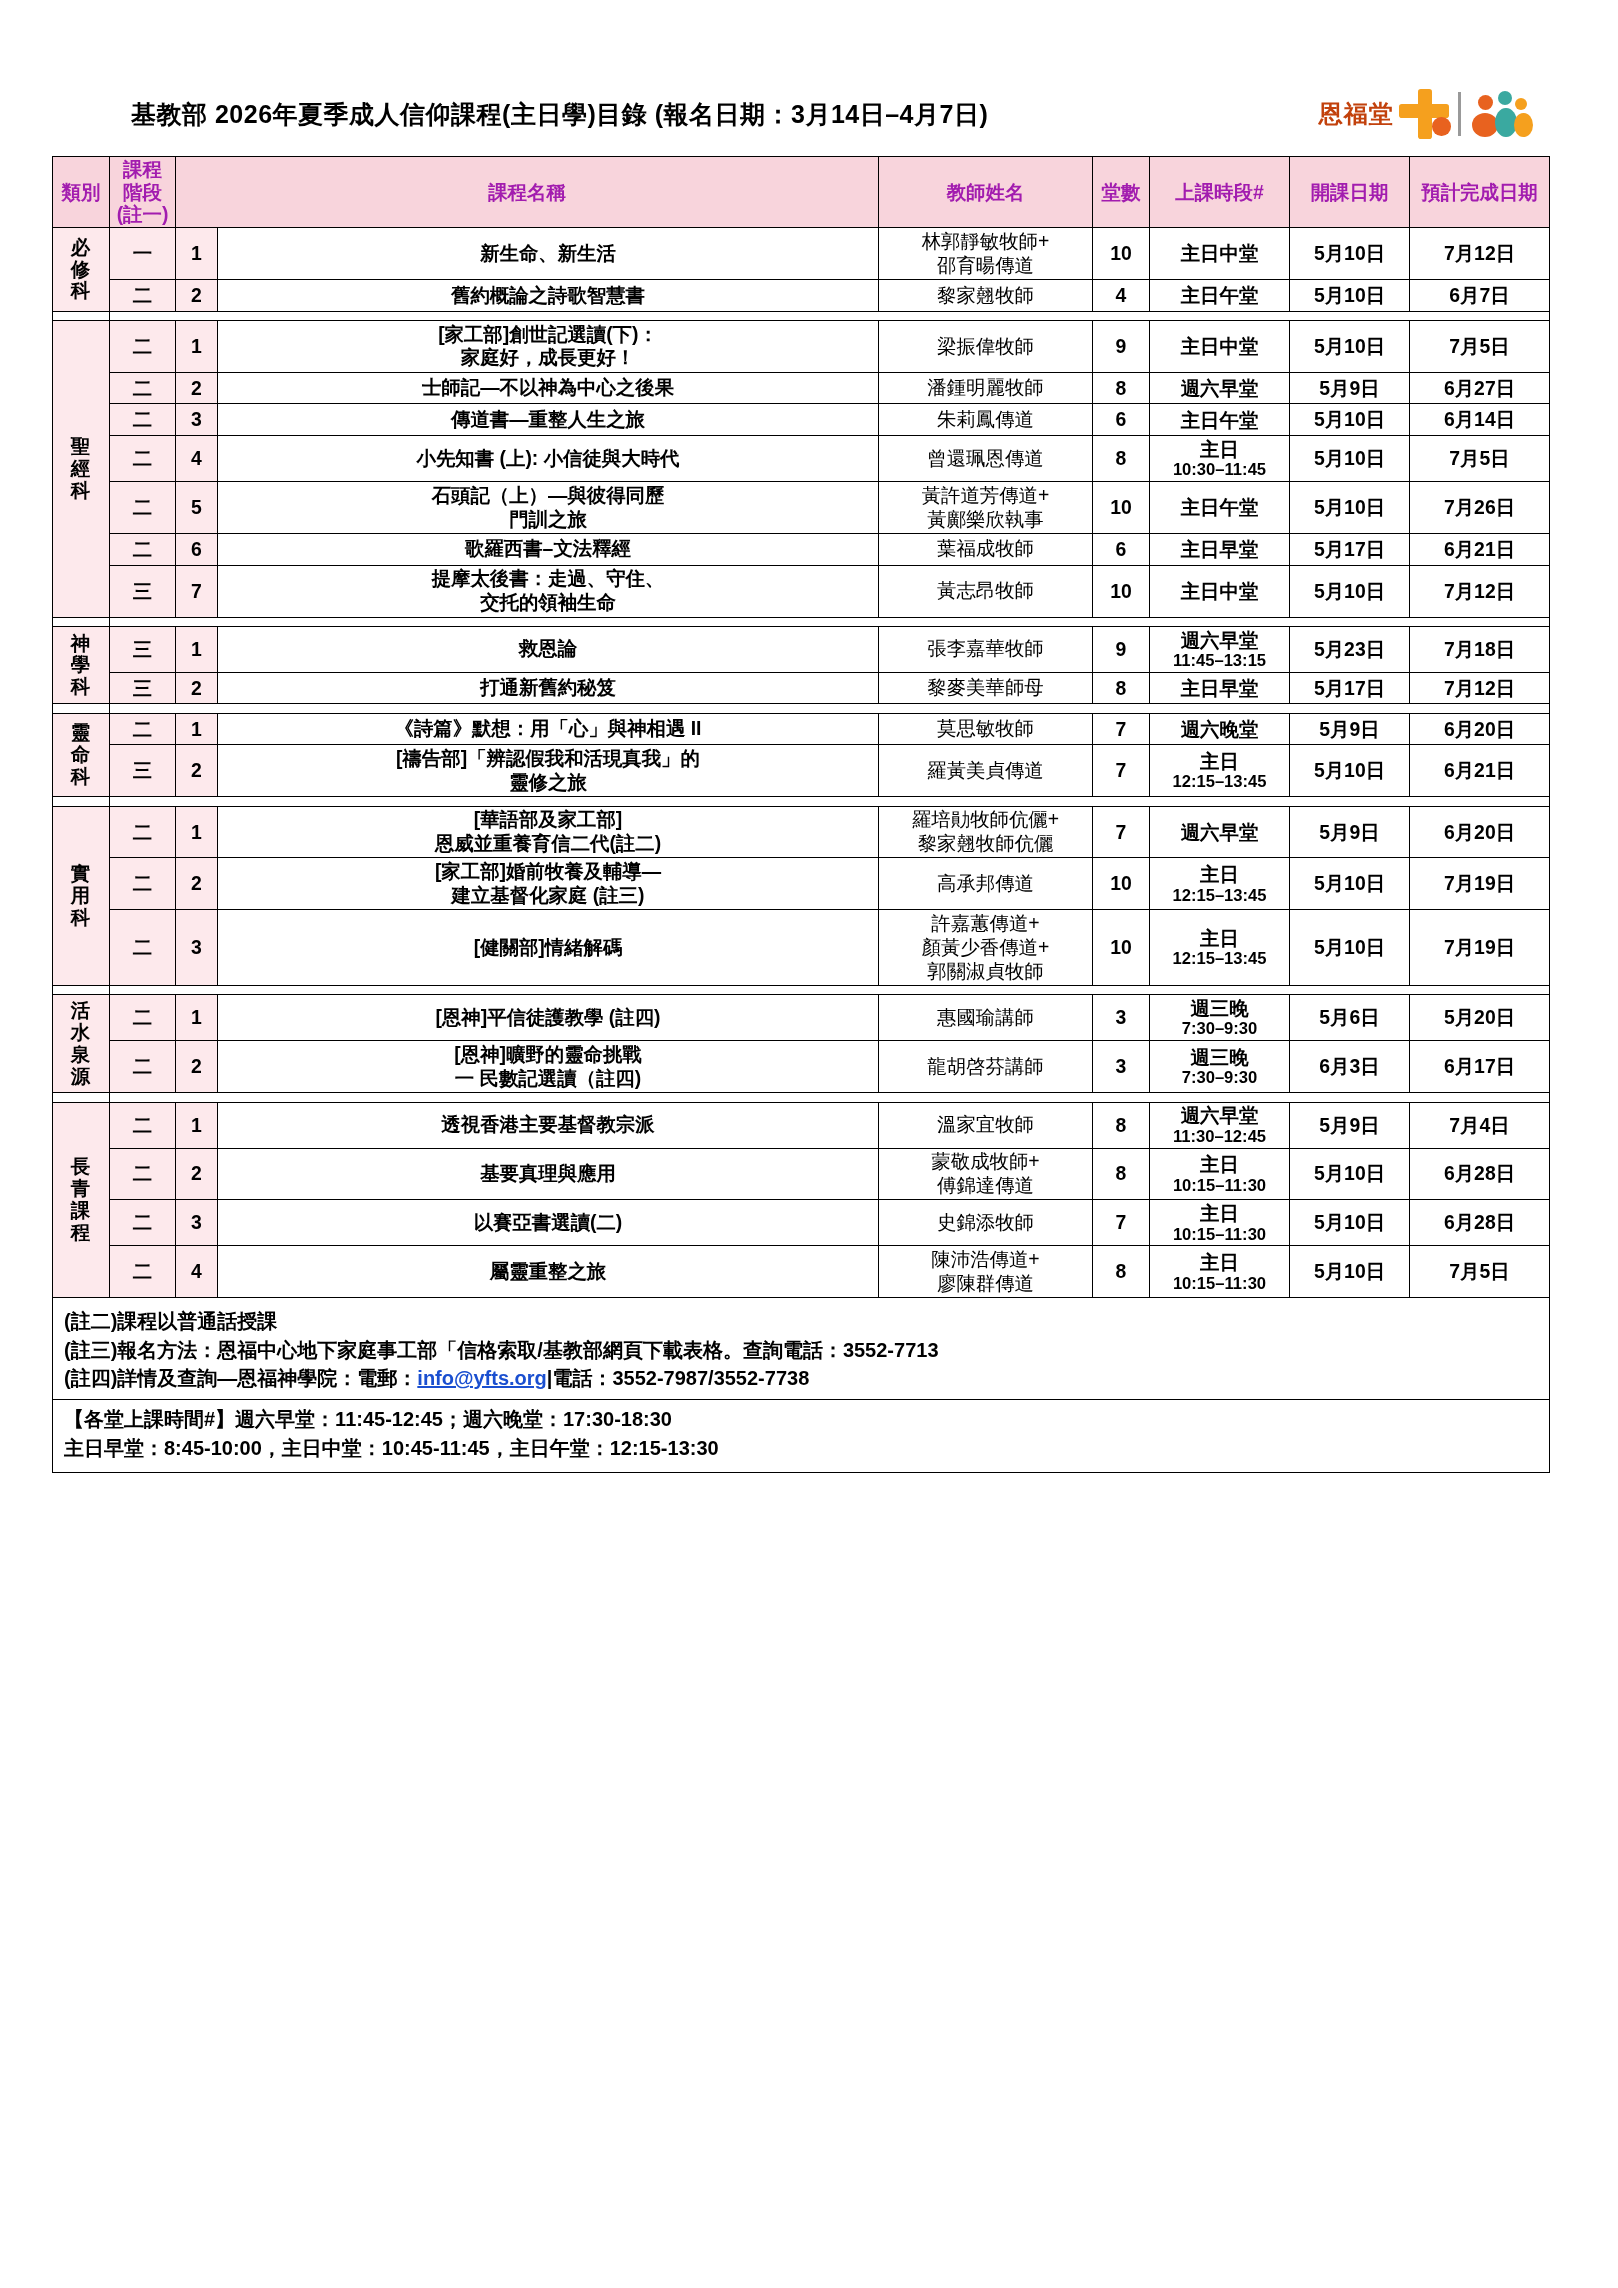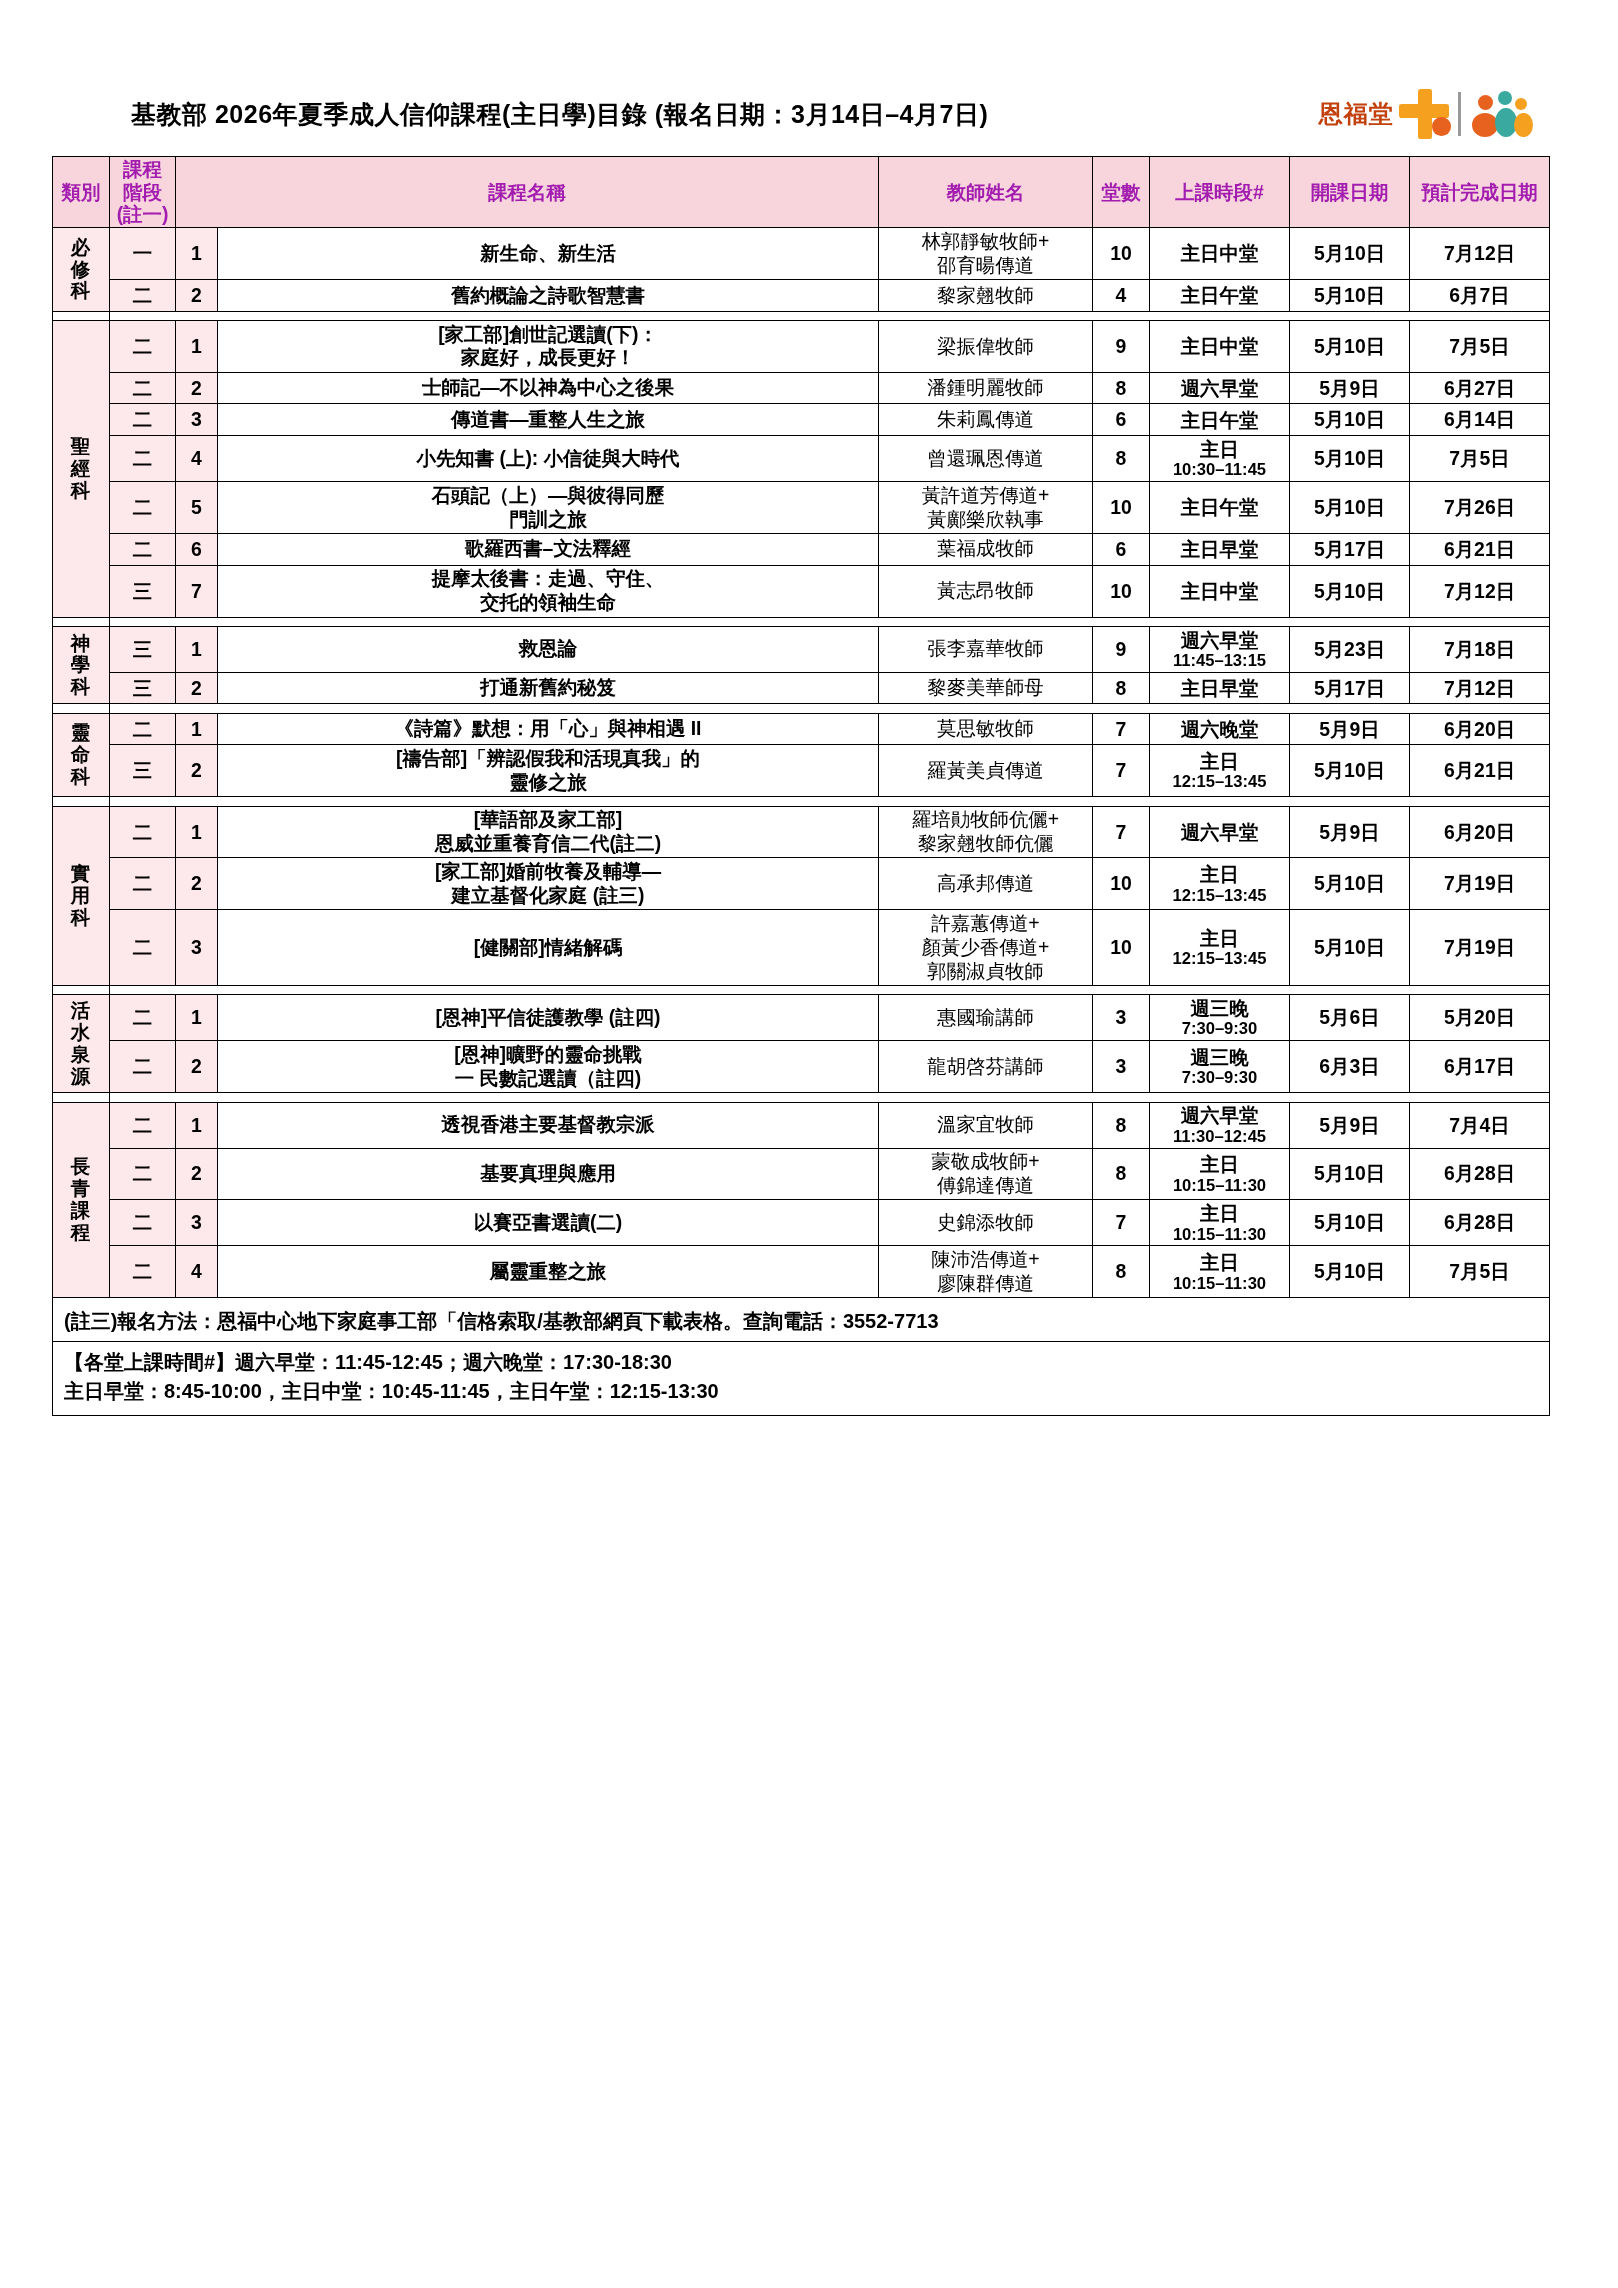--- a/index.html
+++ b/index.html
@@ -462,20 +462,24 @@
           <td class="teacher">陳沛浩傳道+<br>廖陳群傳道</td>
           <td class="sessions">8</td>
           <td class="time">主日<span class="sm">10:15–11:30</span></td>
           <td class="date">5月10日</td>
           <td class="date">7月5日</td>
         </tr>
       </tbody>
   </table>
 
   <div class="notes">
+    <div class="line">(註二)課程以普通話授課</div>
     <div class="line">(註三)報名方法：恩福中心地下家庭事工部「信格索取/基教部網頁下載表格。查詢電話：3552-7713</div>
+    <div class="line">
+      <span>(註四)詳情及查詢—恩福神學院：電郵：</span><span class="email">info@yfts.org</span><span>|電話：3552-7987/3552-7738</span>
+    </div>
     <div class="hr"></div>
     <div class="line">【各堂上課時間#】週六早堂：11:45-12:45；週六晚堂：17:30-18:30</div>
     <div class="line">主日早堂：8:45-10:00，主日中堂：10:45-11:45，主日午堂：12:15-13:30</div>
   </div>
 
 </div>
 
 
 </body></html>

